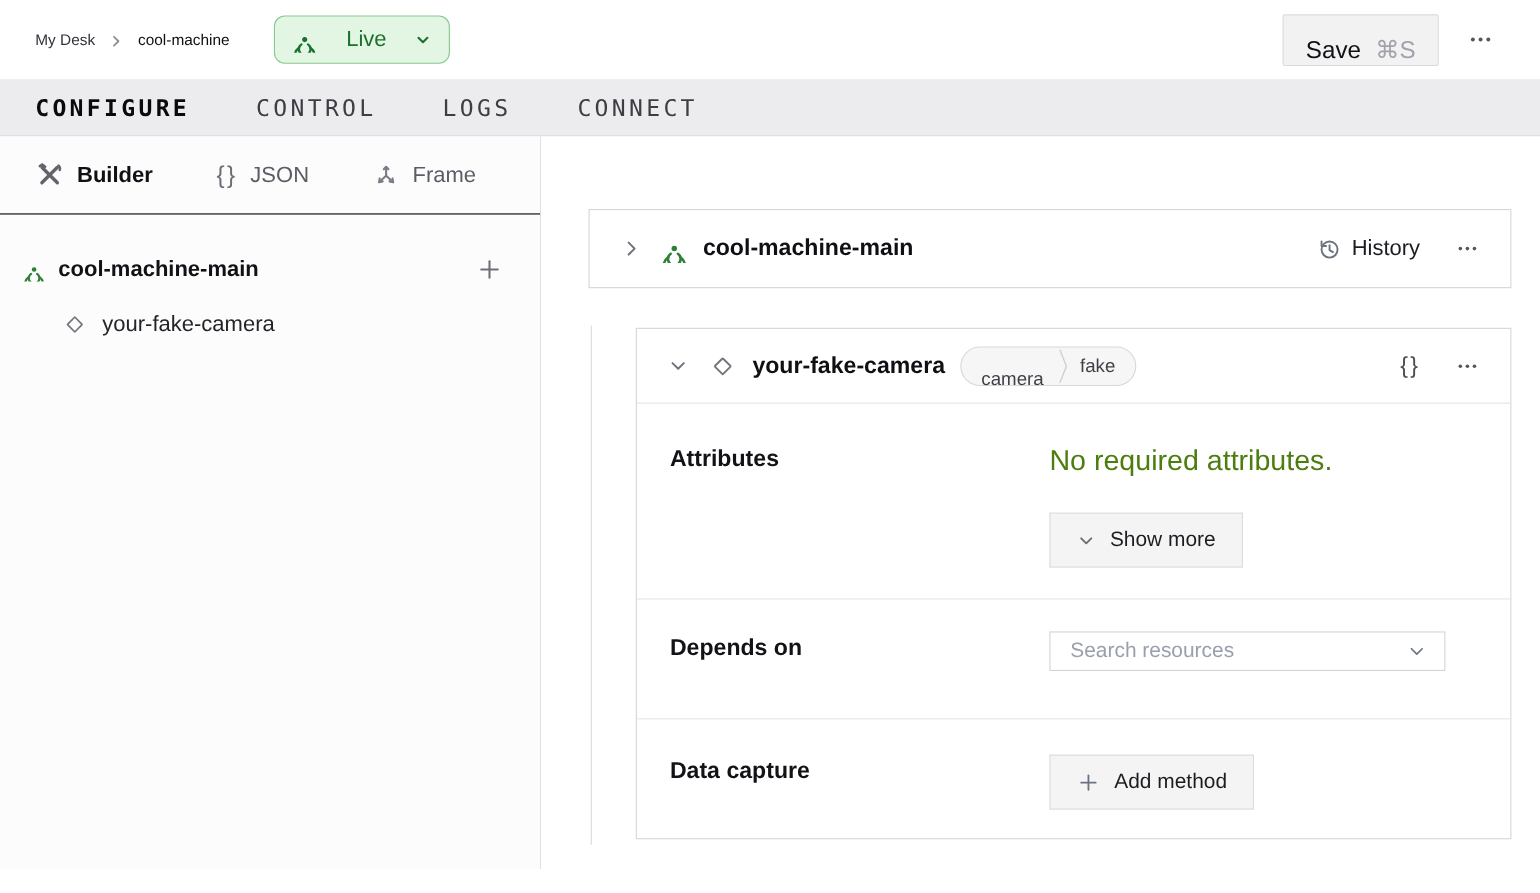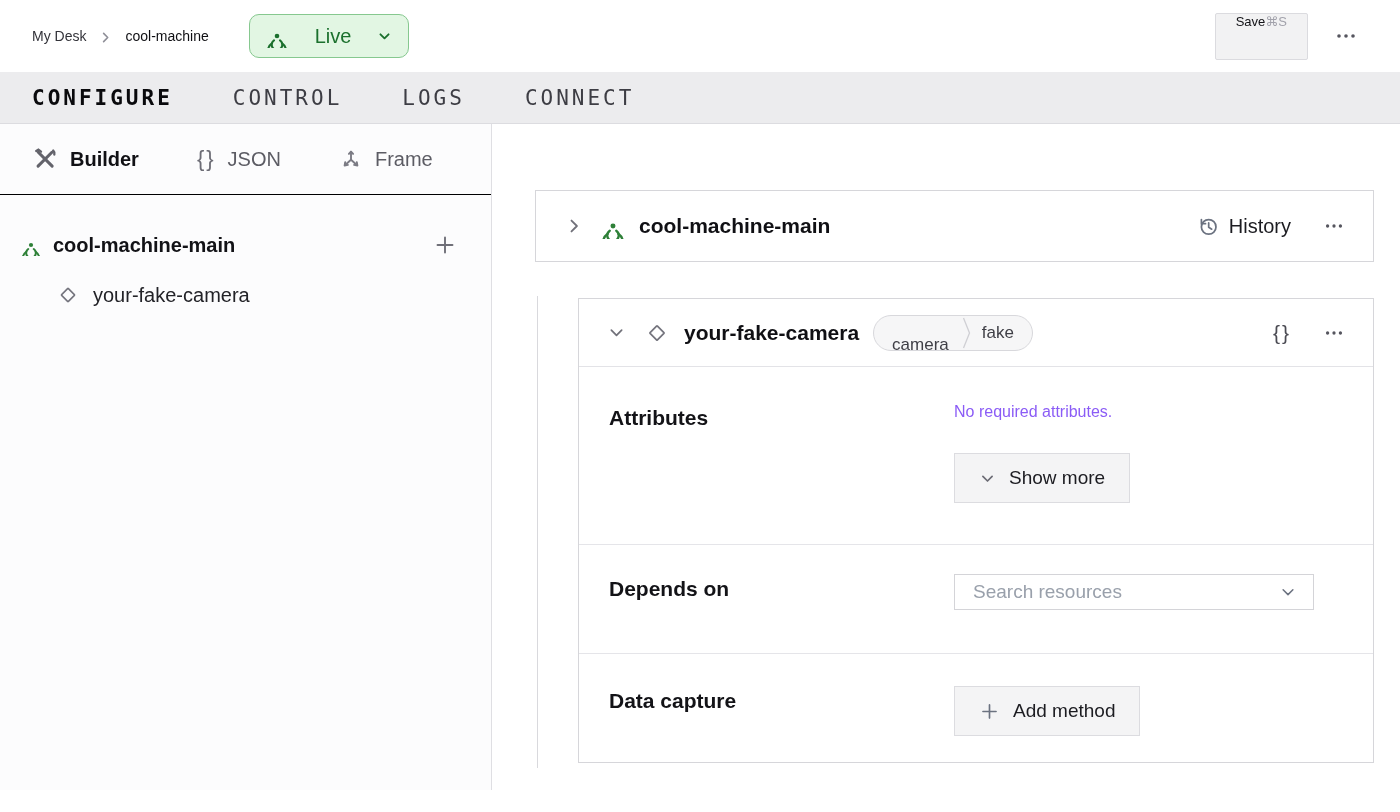--- a/index.html
+++ b/index.html
@@ -13,21 +13,21 @@
     padding:0 36px 0 32px; background:#fff; }
   .topbar-left { display:flex; align-items:center; }
   .crumb { font-size:14px; color:#33333a; }
   .crumb.current { font-weight:400; color:#0f0f13; }
   .crumb-sep { margin:2px 12px 0 12px; color:#8f8f98; }
   .live-badge { margin-left:40px; height:44px; display:flex; align-items:center; gap:26px;
     padding:0 16px 0 15px; background:#e2f6e3; border:1px solid #86c88f; border-radius:10px;
     color:#1b702d; font-size:20px; }
   .topbar-right { display:flex; align-items:center; }
   .save-btn { height:47px; padding:0 20px; background:#f2f2f3; border:1px solid #dbdbdf;
-    border-radius:2px; display:flex; align-items:flex-start; font-size:13px; color:#121216; }
+    border-radius:2px; display:flex; align-items:flex-end; gap:13px; font-size:22px; color:#121216; }
   .save-shortcut { color:#a2a2ab; }
   .dots-btn { margin-left:20px; padding:6px; color:#55555e; }
 
   
   .tabbar { height:52px; background:#ececee; border-bottom:1px solid #dcdce0;
     display:flex; align-items:center; gap:60px; padding-left:32px;
     font-family:"DejaVu Sans Mono","Liberation Mono",monospace; }
   .tab { font-size:21px; letter-spacing:3px; color:#3d3d44; }
   .tab.active { font-weight:700; color:#0a0a0d; }
 
@@ -74,21 +74,21 @@
   .type-badge svg { color:#cfcfd4; }
   .res-header .spacer { flex:1; }
   .braces-btn { font-size:21px; letter-spacing:2px; color:#4b4b53; }
   .res-header .dots-btn { margin-left:26px; }
 
   .row { display:grid; grid-template-columns:345px 1fr; padding:0 30px; }
   .row h3 { font-size:21px; font-weight:700; color:#131317; padding-top:3px; }
   .row-attributes { height:177px; padding-top:36px; }
   .row-depends { height:109px; padding-top:29px; border-top:1px solid #e5e5e9; }
   .row-capture { height:111px; padding-top:32px; border-top:1px solid #e5e5e9; }
-  .empty-text { font-size:16px; color:#8b5cf6; }
+  .empty-text { font-size:26px; color:#4d7c0f; }
   .gray-btn { height:50px; display:inline-flex; align-items:center; gap:13px; padding:0 24px;
     background:#f4f4f5; border:1px solid #dcdce0; font-size:19px; color:#1c1c21; }
   .gray-btn svg { color:#6b6b74; }
   .show-more { margin-top:32px; }
   .select { width:360px; height:36px; background:#fff; border:1px solid #d4d4d8;
     display:flex; align-items:center; padding:0 16px 0 18px; }
   .select .placeholder { font-size:19px; color:#99a0ab; flex:1; text-align:left; }
   .select svg { color:#6b7280; }
 </style>
 </head>

